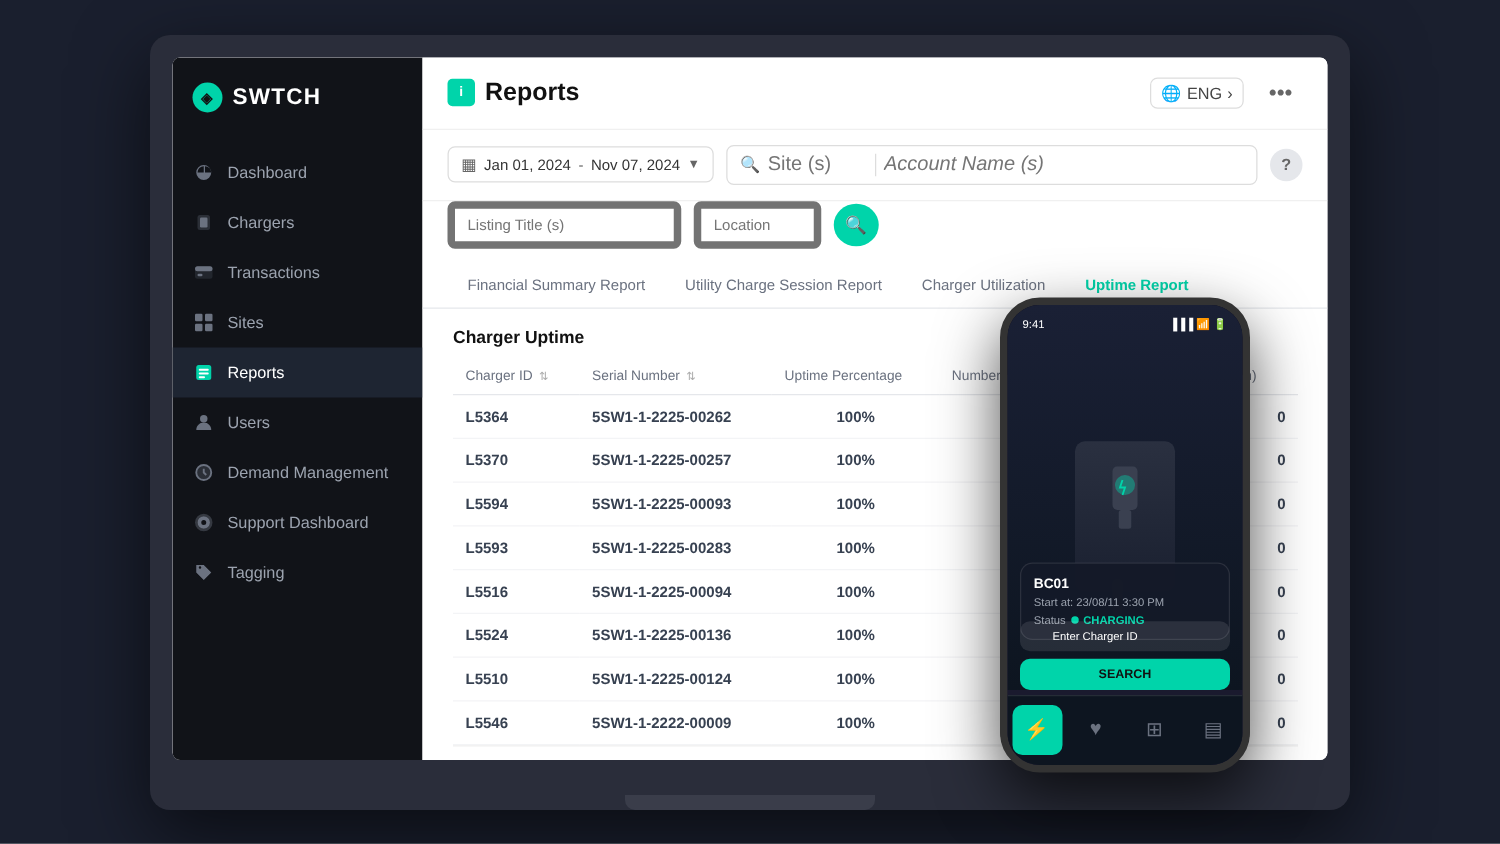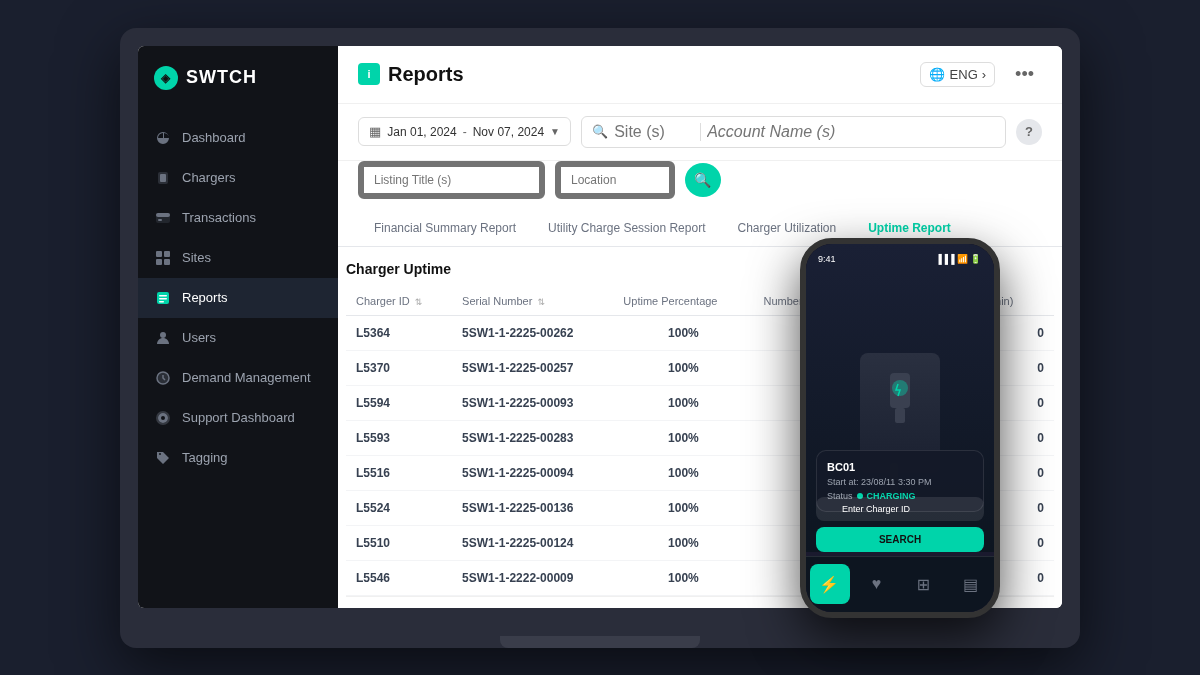--- a/index.html
+++ b/index.html
@@ -283,21 +283,21 @@
     .tab.active {
       color: #00d4aa;
       border-bottom-color: #00d4aa;
       font-weight: 600;
     }
 
     
     .table-container {
       flex: 1;
       overflow: auto;
-      padding: 0 8px;
+      padding: 0 24px;
     }
     .section-title {
       font-size: 14px;
       font-weight: 600;
       color: #111;
       padding: 14px 0 10px 0;
     }
     table {
       width: 100%;
       border-collapse: collapse;
@@ -668,21 +668,21 @@
           <span class="search-icon">🔍</span>
           <input type="text" placeholder="Site (s)" style="">
           <div class="divider-line"></div>
           <input type="text" class="account-input" placeholder="Account Name (s)" style="">
         </div>
         <div class="help-btn">?</div>
       </div>
 
       <div class="filters-row2">
         <input type="text" class="filter-input" placeholder="Listing Title (s)" style="">
-        <input type="text" class="filter-input" style="width: 120px;" placeholder="Location">
+        <input type="text" class="filter-input" style="width: 102px;" placeholder="Location">
         <div class="search-btn">
           <span>🔍</span>
         </div>
       </div>
 
       <div class="tabs-row">
         <div class="tab">
           <span>Financial Summary Report</span>
         </div>
         <div class="tab">

